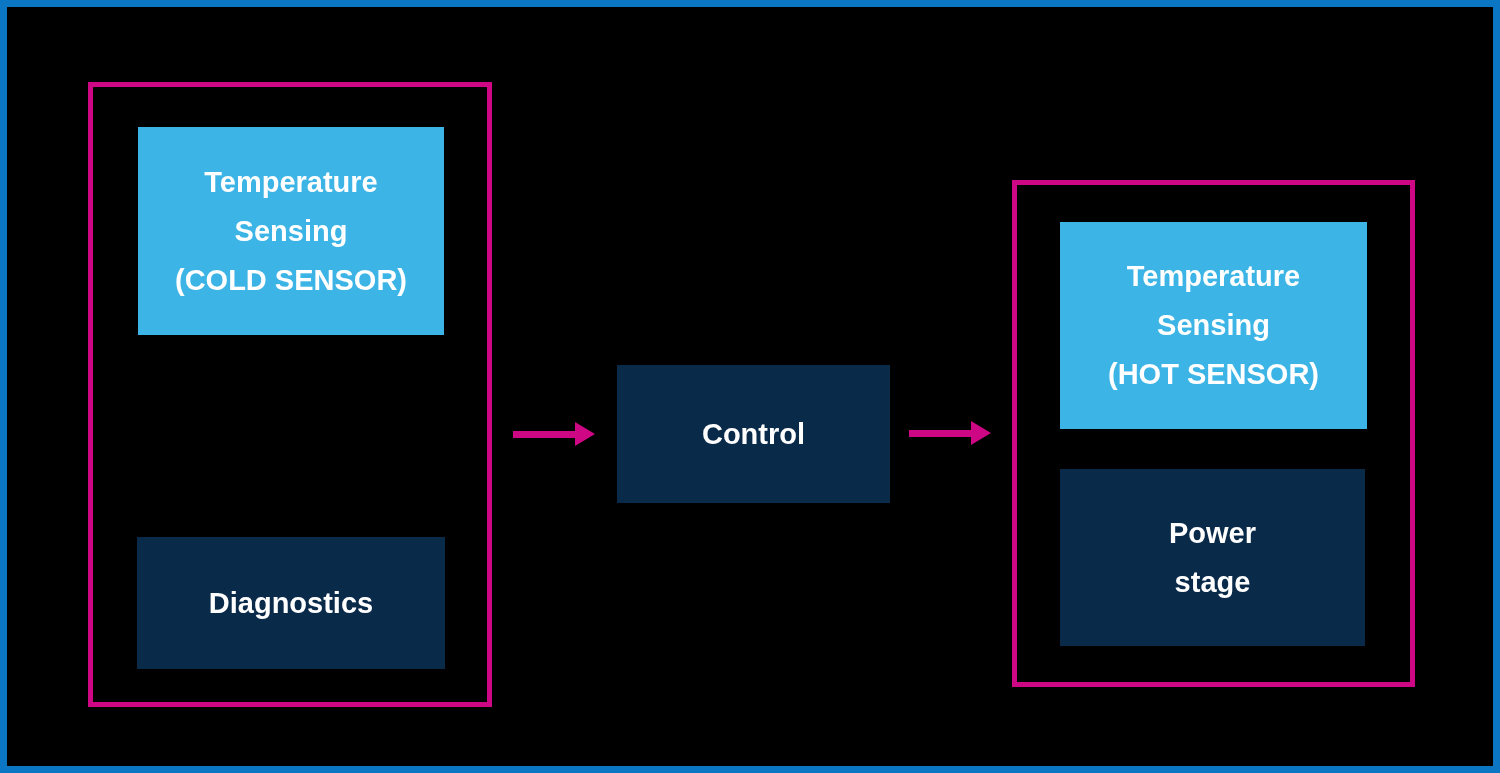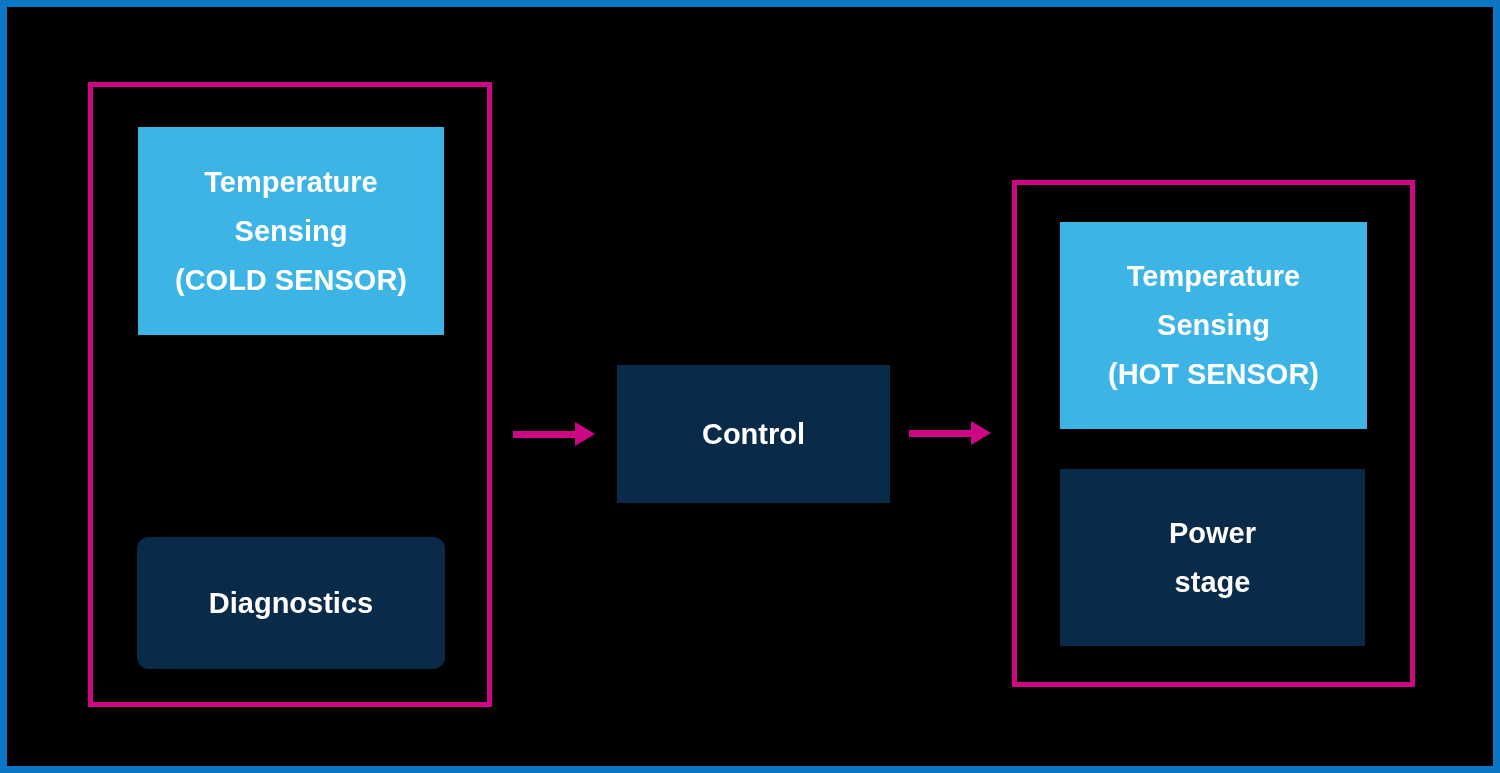--- a/index.html
+++ b/index.html
@@ -42,21 +42,21 @@
     font-size: 29px;
     line-height: 49px;
     white-space: pre-line;
     box-sizing: border-box;
   }
   .block.light { background: var(--light-blue, #3CB4E6); }
   .block.dark  { background: var(--dark-navy, #0A2A4A); }
 
   .block.cold        { left: 138px;  top: 127px; width: 306px; height: 208px; }
   .block.control     { left: 137px;  top: 369px; width: 308px; height: 127px; }
-  .block.diagnostics { left: 137px;  top: 537px; width: 308px; height: 132px; border-radius: 12px; }
+  .block.diagnostics { left: 137px;  top: 537px; width: 308px; height: 132px; }
   .block.driving     { left: 617px;  top: 365px; width: 273px; height: 138px; }
   .block.hot         { left: 1060px; top: 222px; width: 307px; height: 207px; }
   .block.power       { left: 1060px; top: 469px; width: 305px; height: 177px; }
 
   .arrow-shaft {
     position: absolute;
     height: 7px;
     width: 63px;
     background: var(--accent-magenta, #CE0784);
   }

